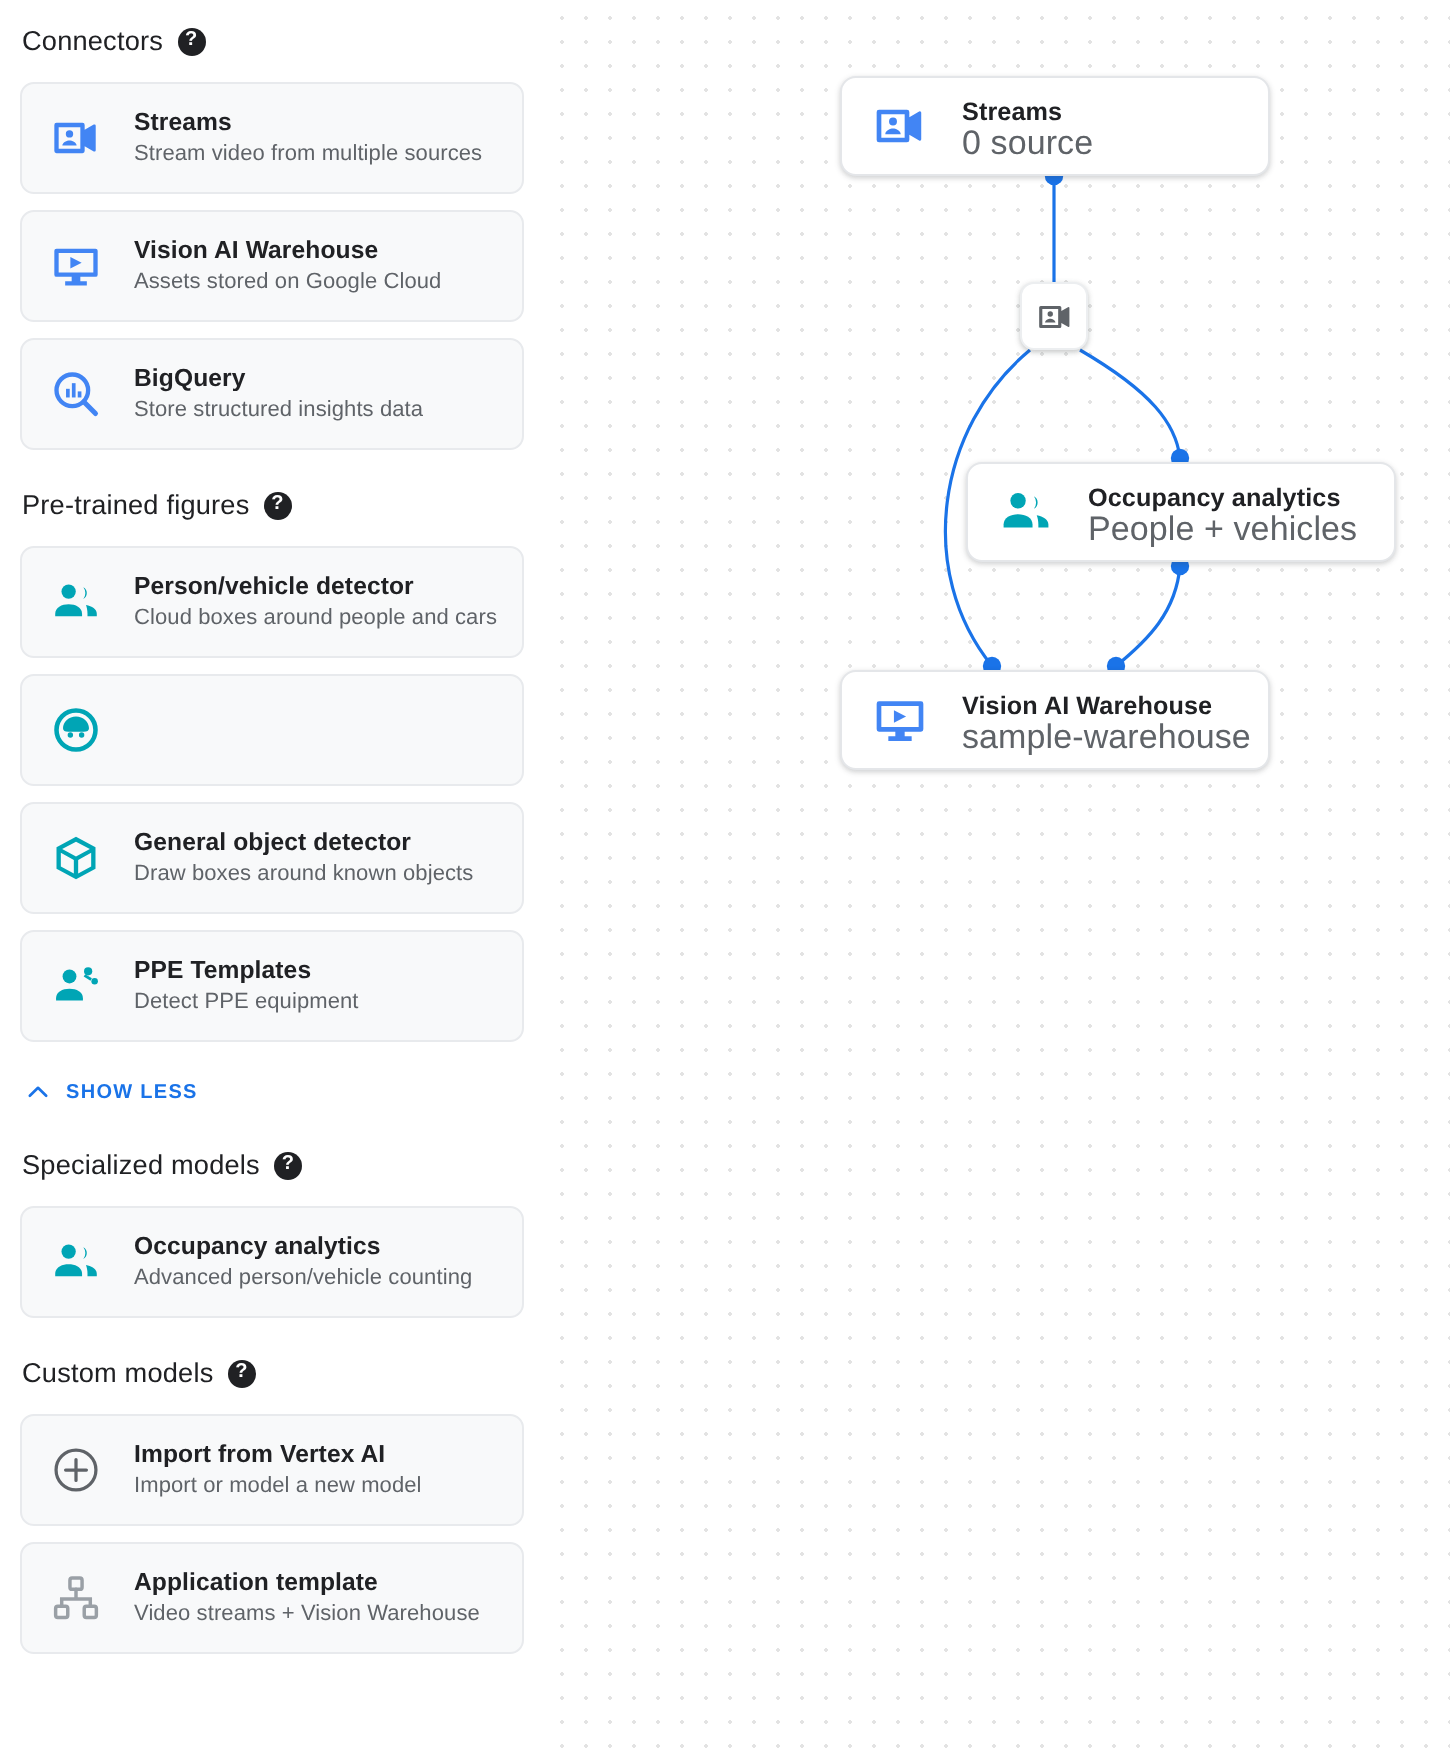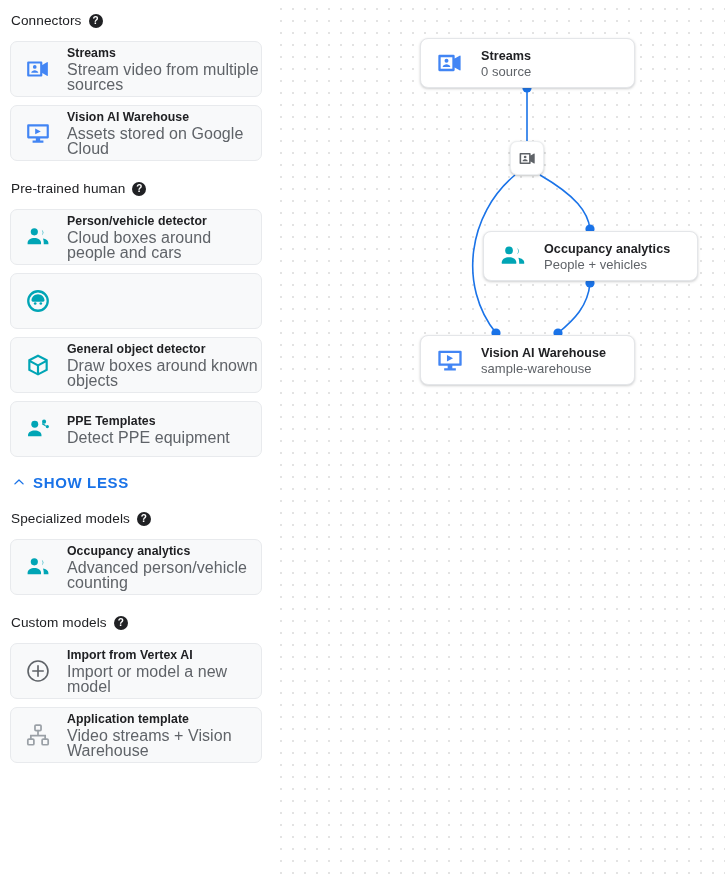--- a/index.html
+++ b/index.html
@@ -77,33 +77,33 @@
   }
   .card-text { min-width: 0; }
   .card-title {
     font-size: 12.3px;
     font-weight: bold;
     color: #202124;
     line-height: 15px;
     letter-spacing: .05px;
   }
   .card-sub {
-    font-size: 16px;
+    font-size: 11px;
     color: #5f6368;
     line-height: 15px;
     margin-top: 1px;
     letter-spacing: .05px;
   }
 
   .show-less {
     display: flex;
     align-items: center;
     gap: 7px;
     color: #1a73e8;
-    font-size: 15px;
+    font-size: 10px;
     font-weight: bold;
     letter-spacing: .65px;
     height: 34px;
     padding-left: 2px;
     cursor: pointer;
   }
 
   
   #canvas {
     position: relative;
@@ -137,21 +137,21 @@
     margin-right: 16px;
   }
   .node-title {
     font-size: 12.6px;
     font-weight: bold;
     color: #202124;
     line-height: 16px;
     letter-spacing: .05px;
   }
   .node-sub {
-    font-size: 13px;
+    font-size: 17px;
     color: #5f6368;
     line-height: 15px;
     letter-spacing: .05px;
   }
 
   .mini-node {
     position: absolute;
     width: 34px; height: 34px;
     background: #ffffff;
     border-radius: 7px;
@@ -195,23 +195,38 @@
         <svg width="26" height="26" viewBox="0 0 24 24" fill="#4285f4">
             <path d="M3 4h18a1 1 0 0 1 1 1v11a1 1 0 0 1-1 1h-7v2h3v2H7v-2h3v-2H3a1 1 0 0 1-1-1V5a1 1 0 0 1 1-1zm1 2v9h16V6H4zm5.4 1.8 5.2 2.7-5.2 2.7V7.8z"></path>
           </svg>
       </div>
       <div class="card-text">
         <div class="card-title">Vision AI Warehouse</div>
         <div class="card-sub">Assets stored on Google Cloud</div>
       </div>
     </div>
 
+    <div class="card">
+      <div class="card-icon">
+        <svg width="26" height="26" viewBox="0 0 24 24">
+            <circle cx="10.3" cy="10.3" r="7.3" fill="none" stroke="#4285f4" stroke-width="2"></circle>
+            <rect x="7.4" y="9.6" width="1.7" height="4" fill="#4285f4"></rect>
+            <rect x="10.1" y="7" width="1.7" height="6.6" fill="#4285f4"></rect>
+            <rect x="12.8" y="10.8" width="1.7" height="2.8" fill="#4285f4"></rect>
+            <path d="M15.6 15.6 21 21" stroke="#4285f4" stroke-width="2.3" stroke-linecap="round" fill="none"></path>
+          </svg>
+      </div>
+      <div class="card-text">
+        <div class="card-title">BigQuery</div>
+        <div class="card-sub">Store structured insights data</div>
+      </div>
+    </div>
 
     <div class="section-head">
-      <div class="section-title">Pre-trained human</div>
+      <div class="section-title">Pre-trained figures</div>
       <div class="help-icon">
           <span>?</span>
         </div>
     </div>
 
     <div class="card">
       <div class="card-icon">
         <svg width="26" height="26" viewBox="0 0 24 24" fill="#00a5b5">
             <circle cx="8.6" cy="7.2" r="3.3"></circle>
             <path d="M2.4 17.4c0-2.9 3-4.4 6.2-4.4s6.2 1.5 6.2 4.4v1.2H2.4v-1.2z"></path>

